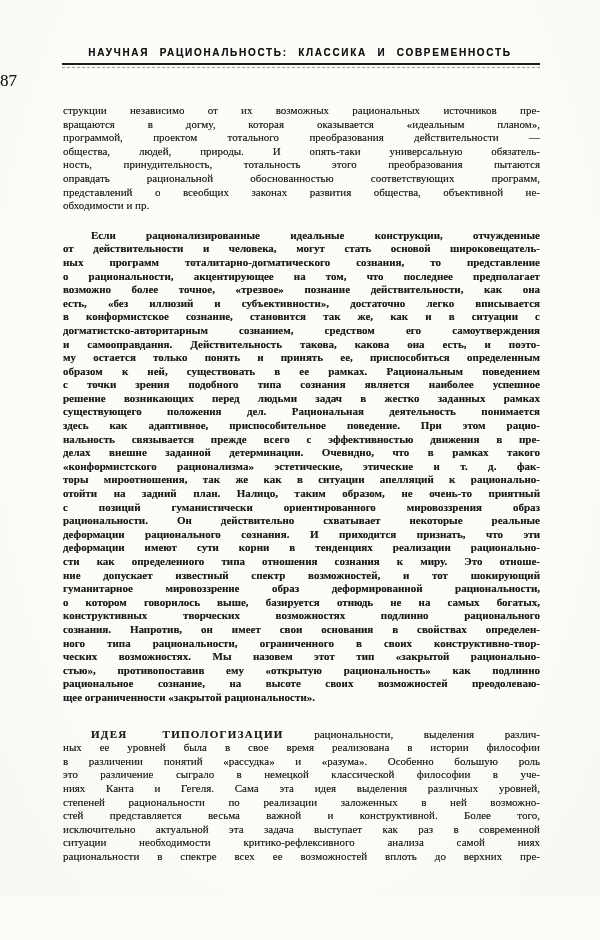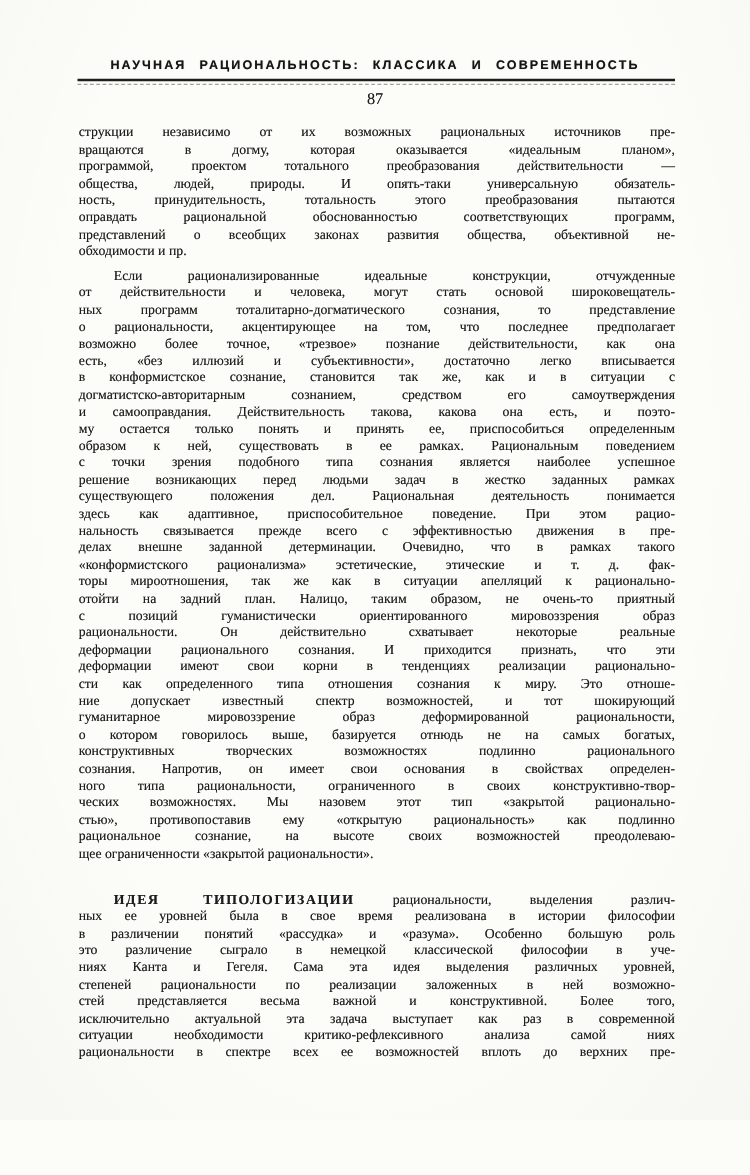--- a/index.html
+++ b/index.html
@@ -37,35 +37,35 @@
     border-top:2px solid #1e1e1e;
   }
   .rule-shadow{
     width:478px;
     margin:2px 0 0 62px;
     border-top:1px dashed #8f8d89;
     opacity:.8;
   }
   .page-number{
     margin-top:3px;
-    text-align:center;
-    font-size:13px;
+    text-align:left;
+    font-size:17px;
     color:#1f1f1f;
     text-shadow:0 0 .5px rgba(0,0,0,.5);
   }
   .body-text{
     margin:13px 0 0 63px;
     width:477px;
     font-size:11px;
     line-height:13.6px;
     color:var(--ink);
     text-shadow:0 0 .5px rgba(25,25,25,.55);
   }
   .para{margin:0;}
-  .para.paragraph{margin-top:6px;}
+  .para.paragraph{margin-top:16px;font-weight:bold;}
   .para.section-start{margin-top:23px;}
   .ln{
     text-align:justify;
     text-align-last:justify;
   }
   .ln.short{text-align-last:left;}
   .para.indent .ln.first{text-indent:28px;}
   .lead{
     font-size:11px;
     font-weight:700;
@@ -109,21 +109,21 @@
         <div class="ln">существующего положения дел. Рациональная деятельность понимается</div>
         <div class="ln">здесь как адаптивное, приспособительное поведение. При этом рацио-</div>
         <div class="ln">нальность связывается прежде всего с эффективностью движения в пре-</div>
         <div class="ln">делах внешне заданной детерминации. Очевидно, что в рамках такого</div>
         <div class="ln">«конформистского рационализма» эстетические, этические и т. д. фак-</div>
         <div class="ln">торы мироотношения, так же как в ситуации апелляций к рационально-</div>
         <div class="ln">отойти на задний план. Налицо, таким образом, не очень-то приятный</div>
         <div class="ln">с позиций гуманистически ориентированного мировоззрения образ</div>
         <div class="ln">рациональности. Он действительно схватывает некоторые реальные</div>
         <div class="ln">деформации рационального сознания. И приходится признать, что эти</div>
-        <div class="ln">деформации имеют свои корни в тенденциях реализации рационально-</div>
+        <div class="ln">деформации имеют сути корни в тенденциях реализации рационально-</div>
         <div class="ln">сти как определенного типа отношения сознания к миру. Это отноше-</div>
         <div class="ln">ние допускает известный спектр возможностей, и тот шокирующий</div>
         <div class="ln">гуманитарное мировоззрение образ деформированной рациональности,</div>
         <div class="ln">о котором говорилось выше, базируется отнюдь не на самых богатых,</div>
         <div class="ln">конструктивных творческих возможностях подлинно рационального</div>
         <div class="ln">сознания. Напротив, он имеет свои основания в свойствах определен-</div>
         <div class="ln">ного типа рациональности, ограниченного в своих конструктивно-твор-</div>
         <div class="ln">ческих возможностях. Мы назовем этот тип «закрытой рационально-</div>
         <div class="ln">стью», противопоставив ему «открытую рациональность» как подлинно</div>
         <div class="ln">рациональное сознание, на высоте своих возможностей преодолеваю-</div>

